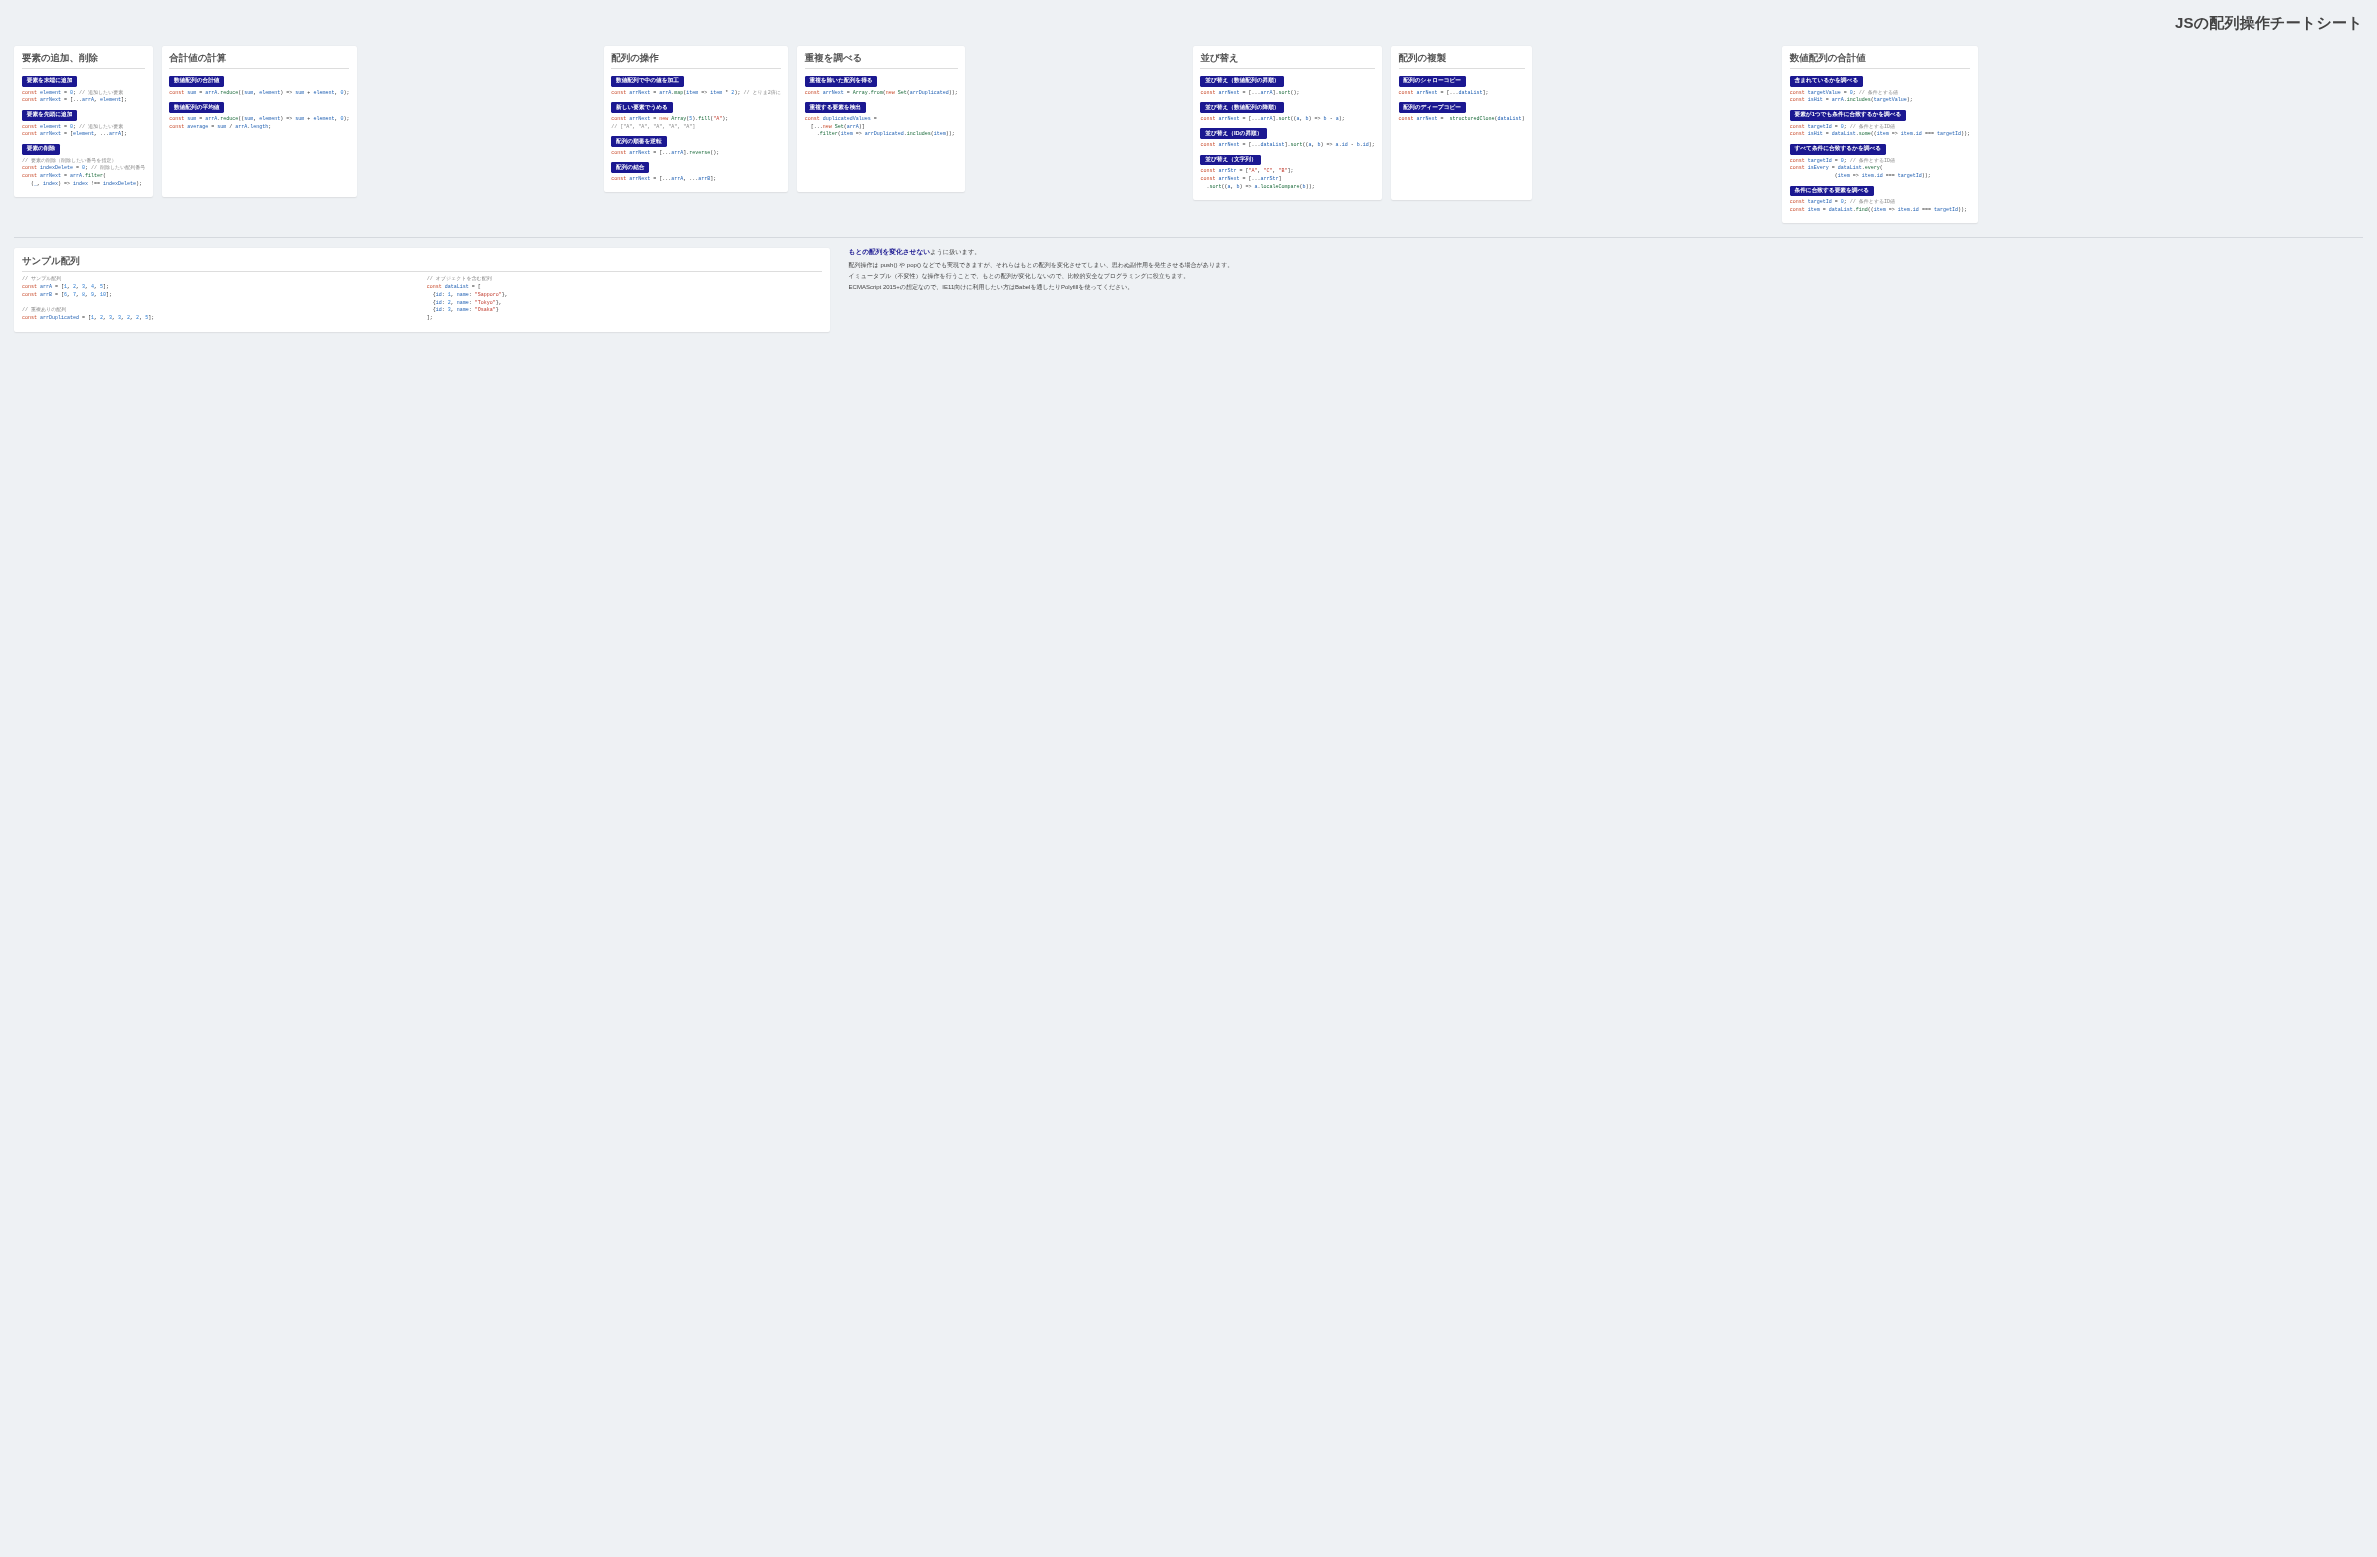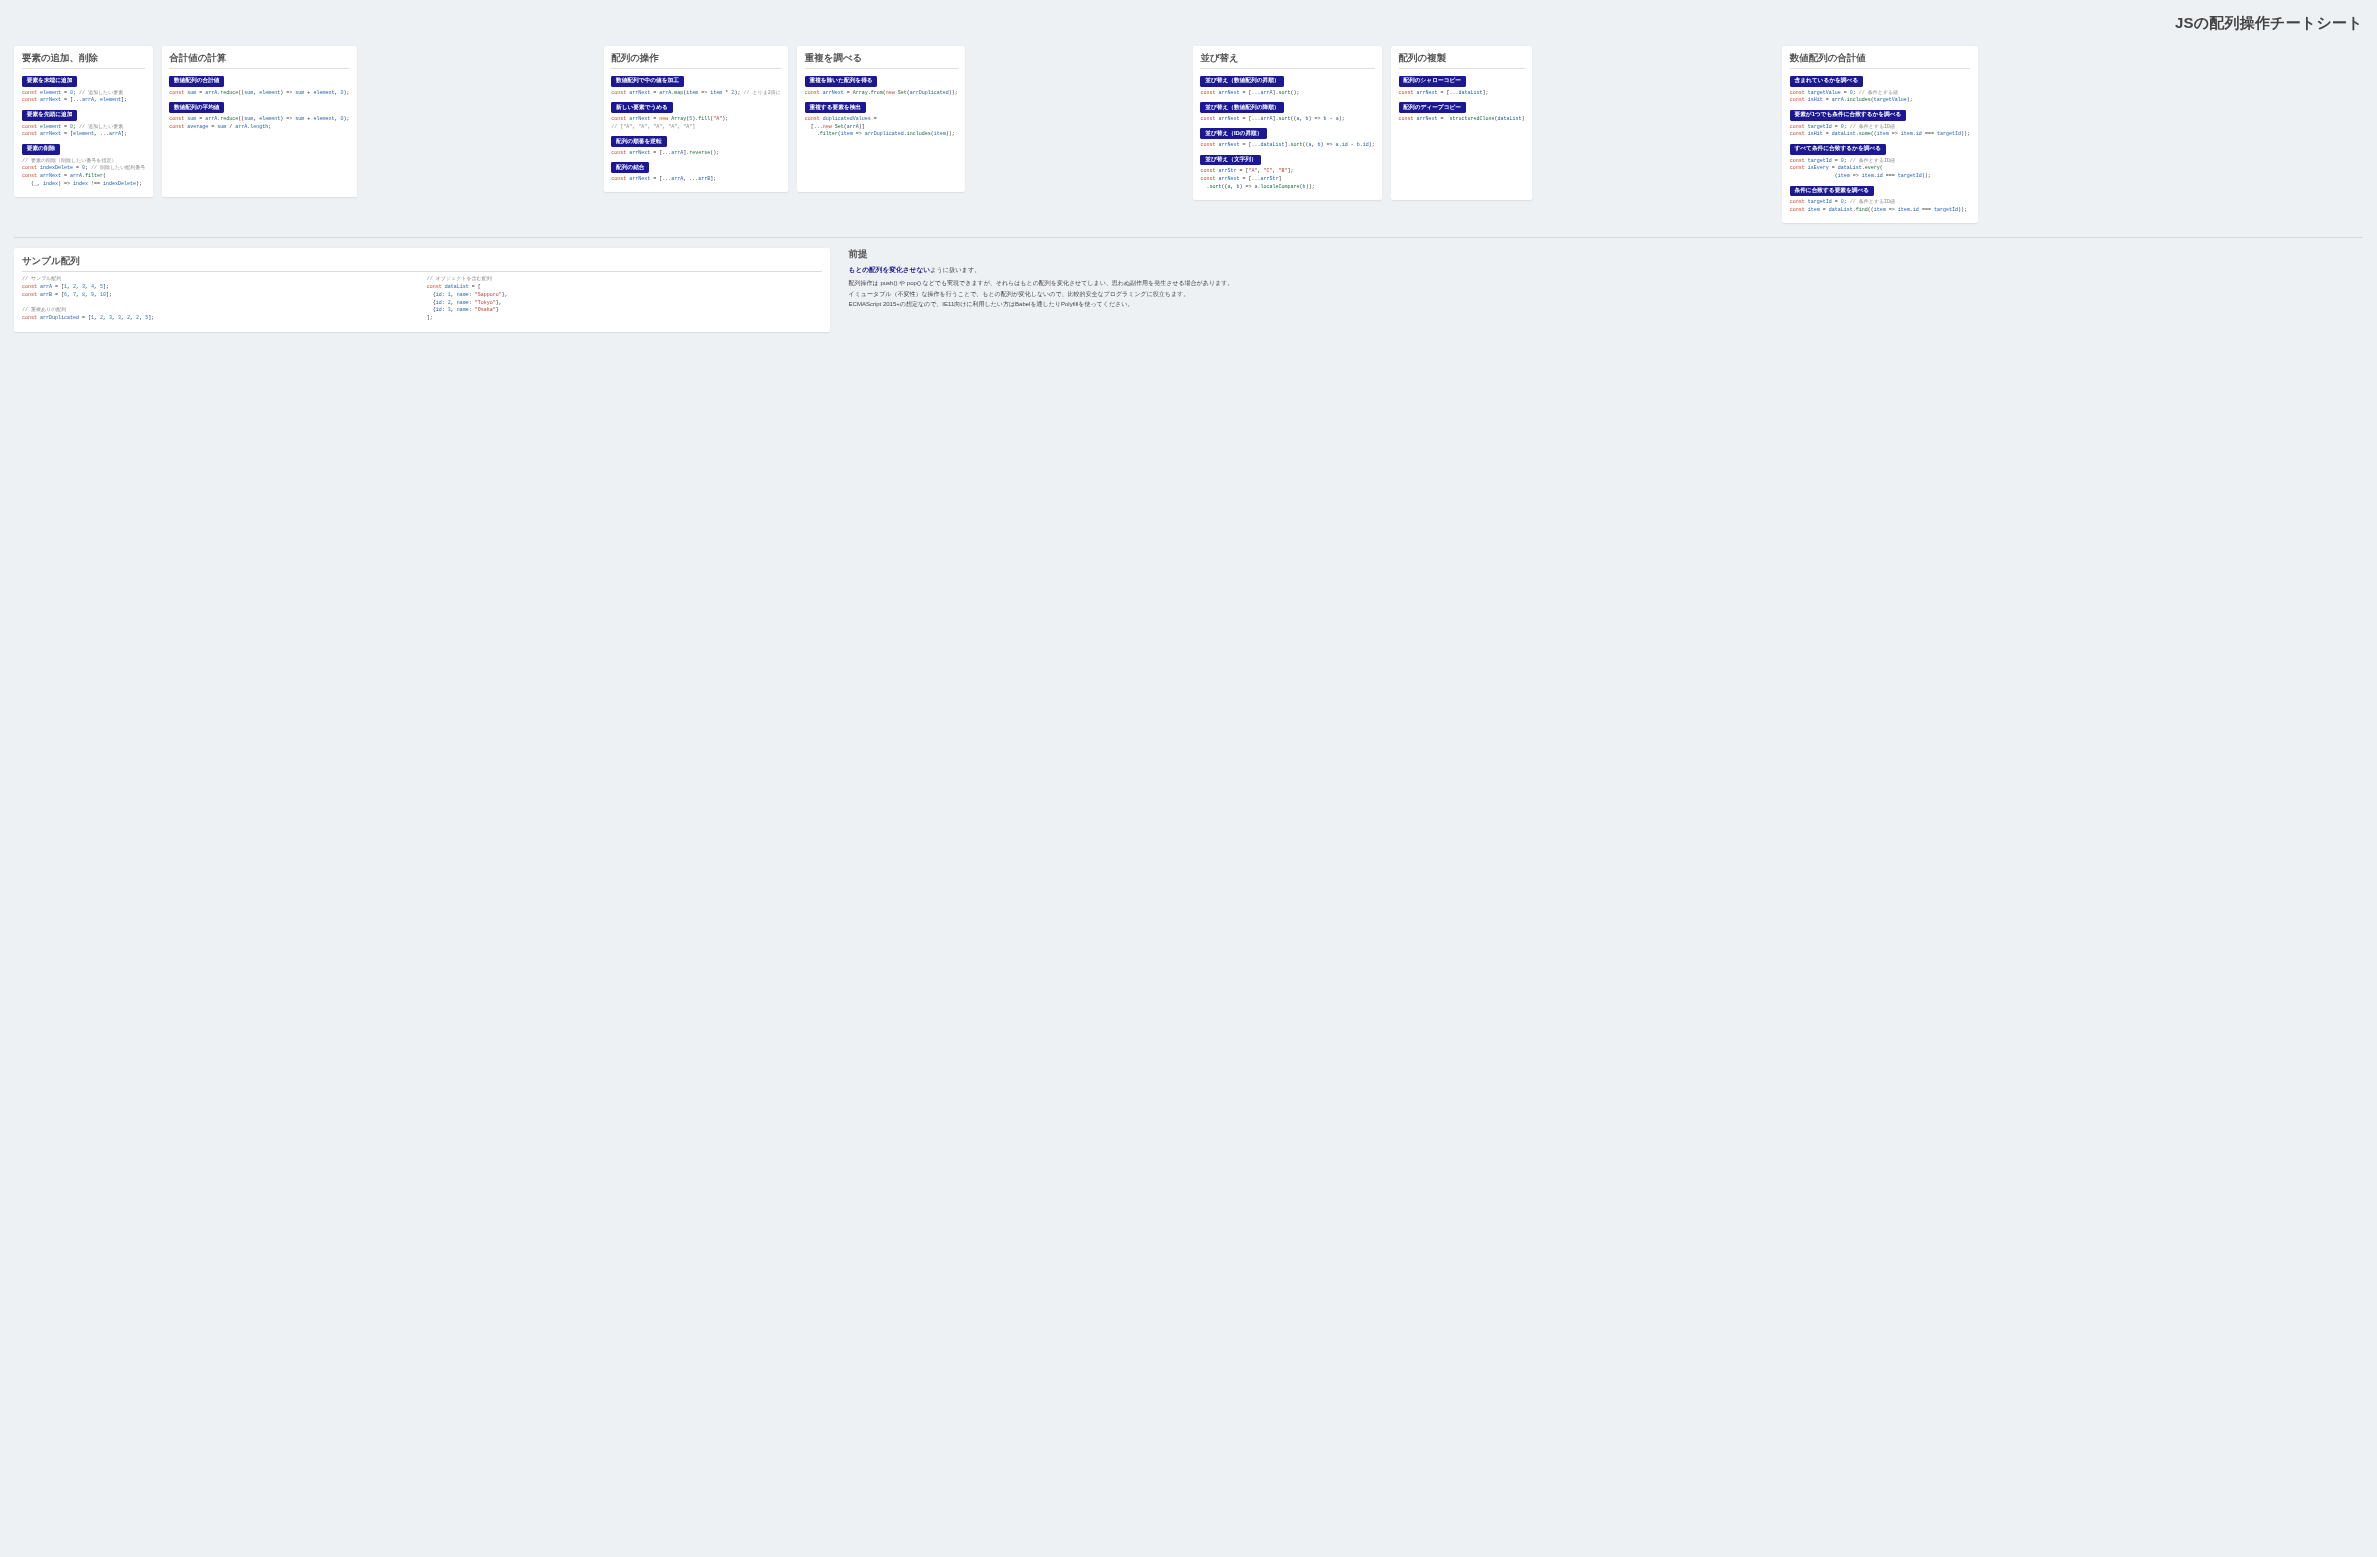--- a/index.html
+++ b/index.html
@@ -140,20 +140,19 @@
 <span class="kw">const</span> <span class="name">arrDuplicated</span> = [<span class="num">1</span>, <span class="num">2</span>, <span class="num">3</span>, <span class="num">3</span>, <span class="num">2</span>, <span class="num">2</span>, <span class="num">5</span>];</pre>
       <pre class="code"><span class="cmt">// オブジェクトを含む配列</span>
 <span class="kw">const</span> <span class="name">dataList</span> = [
   {<span class="name">id</span>: <span class="num">1</span>, <span class="name">name</span>: <span class="str">"Sapporo"</span>},
   {<span class="name">id</span>: <span class="num">2</span>, <span class="name">name</span>: <span class="str">"Tokyo"</span>},
   {<span class="name">id</span>: <span class="num">3</span>, <span class="name">name</span>: <span class="str">"Osaka"</span>}
 ];</pre>
     </div>
   </div>
   <div>
-    <div class="premise-title">前提</div>
     <div class="premise-lead">
       <span>もとの配列を変化させない</span><span class="tail">ように扱います。</span>
     </div>
     <div class="premise-body">配列操作は push() や pop() などでも実現できますが、それらはもとの配列を変化させてしまい、思わぬ副作用を発生させる場合があります。<br>イミュータブル（不変性）な操作を行うことで、もとの配列が変化しないので、比較的安全なプログラミングに役立ちます。<br>ECMAScript 2015+の想定なので、IE11向けに利用したい方はBabelを通したりPolyfillを使ってください。</div>
   </div>
 </div>
 
 
 </body></html>

